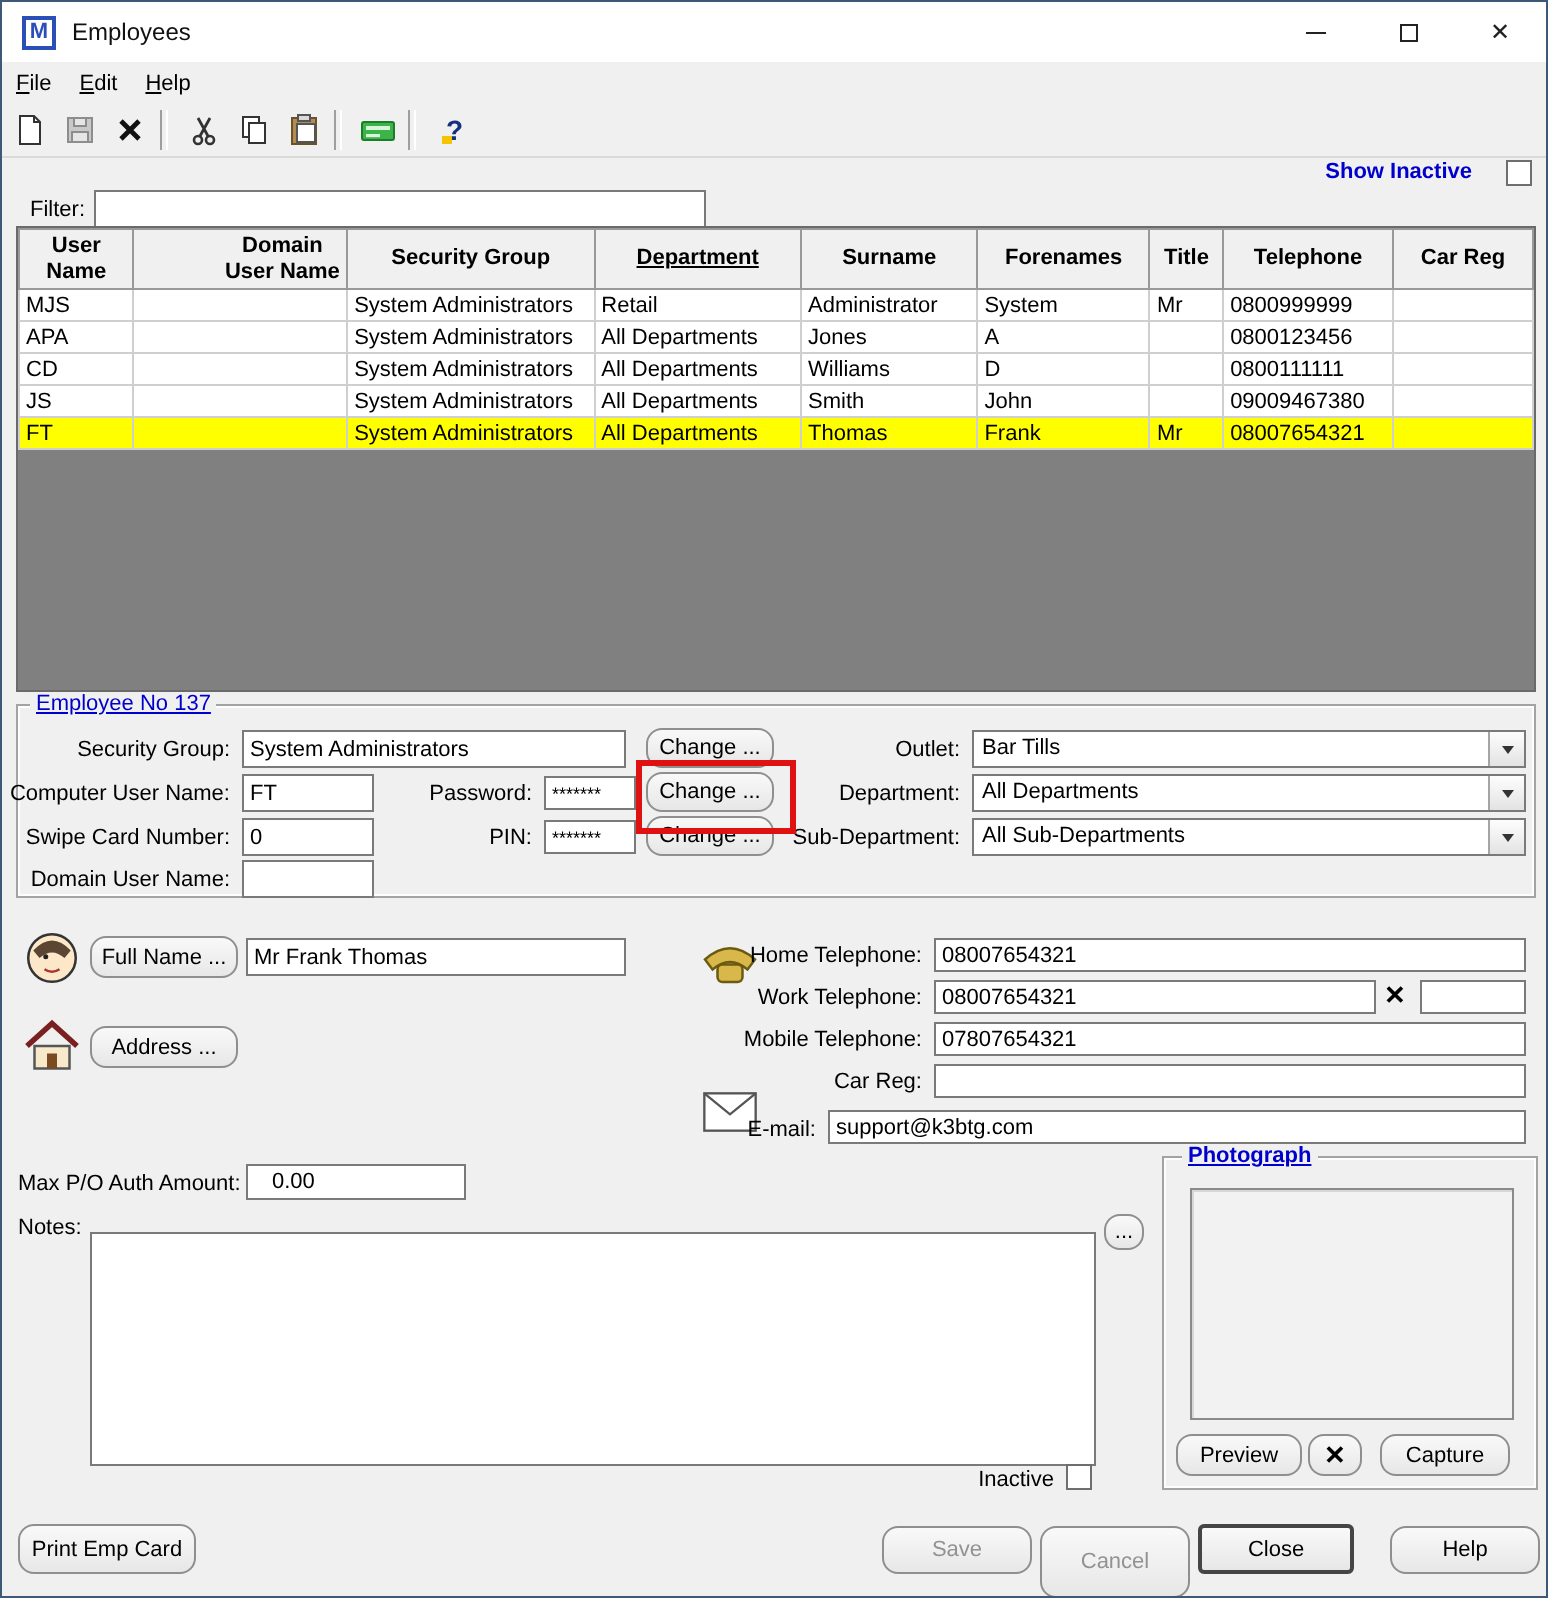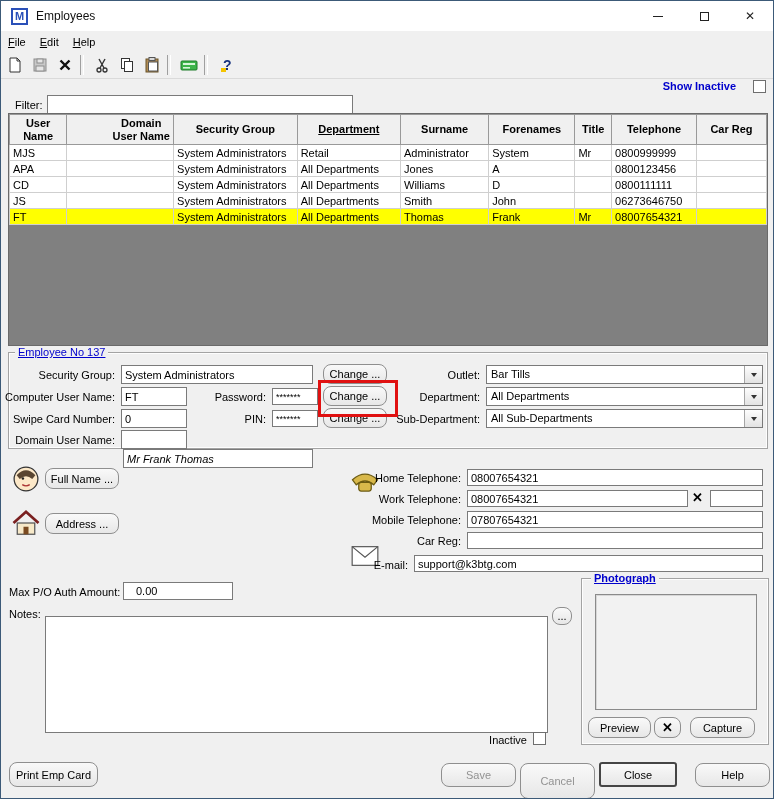--- a/index.html
+++ b/index.html
@@ -202,21 +202,21 @@
             <td></td>
           </tr>
           <tr>
             <td>JS</td>
             <td></td>
             <td>System Administrators</td>
             <td>All Departments</td>
             <td>Smith</td>
             <td>John</td>
             <td></td>
-            <td>06273646750</td>
+            <td>09009467380</td>
             <td></td>
           </tr>
           <tr class="selected">
             <td>FT</td>
             <td></td>
             <td>System Administrators</td>
             <td>All Departments</td>
             <td>Thomas</td>
             <td>Frank</td>
             <td>Mr</td>
@@ -274,21 +274,21 @@
 
   <div class="icon-box" style="left:8px;top:462px;width:34px;height:32px">
     <svg width="30" height="30" viewBox="0 0 24 24">
         <circle cx="12" cy="12" r="9.5" fill="#fce8c8" stroke="#333"></circle>
         <path d="M4.5 9 q7.5 -8 15 0 l-2.5 3 q-5 -4.5 -10 0 z" fill="#5a4632"></path>
         <circle cx="9.5" cy="11.5" r="1" fill="#222"></circle>
         <path d="M9 16.5 q3 2 6 0" stroke="#a33" fill="none"></path>
       </svg>
   </div>
   <div class="btn" style="left:44px;top:467px;width:74px;height:21px">Full Name ...</div>
-  <input class="tb" style="left: 122px; top: 448px; width: 190px; height: 19px; font-style: italic;" value="Mr Frank Thomas">
+  <input class="tb" style="left: 122px; top: 468px; width: 190px; height: 19px;" value="Mr Frank Thomas">
 
   <div class="icon-box" style="left:8px;top:506px;width:34px;height:32px">
     <svg width="30" height="30" viewBox="0 0 24 24">
         <path d="M2 12 L12 3 L22 12" fill="none" stroke="#7a2020" stroke-width="2.2"></path>
         <rect x="5" y="12" width="14" height="9" fill="#f7e9c9" stroke="#555"></rect>
         <rect x="10" y="15" width="4" height="6" fill="#7a4a21"></rect>
       </svg>
   </div>
   <div class="btn" style="left:44px;top:512px;width:74px;height:21px">Address ...</div>
 

